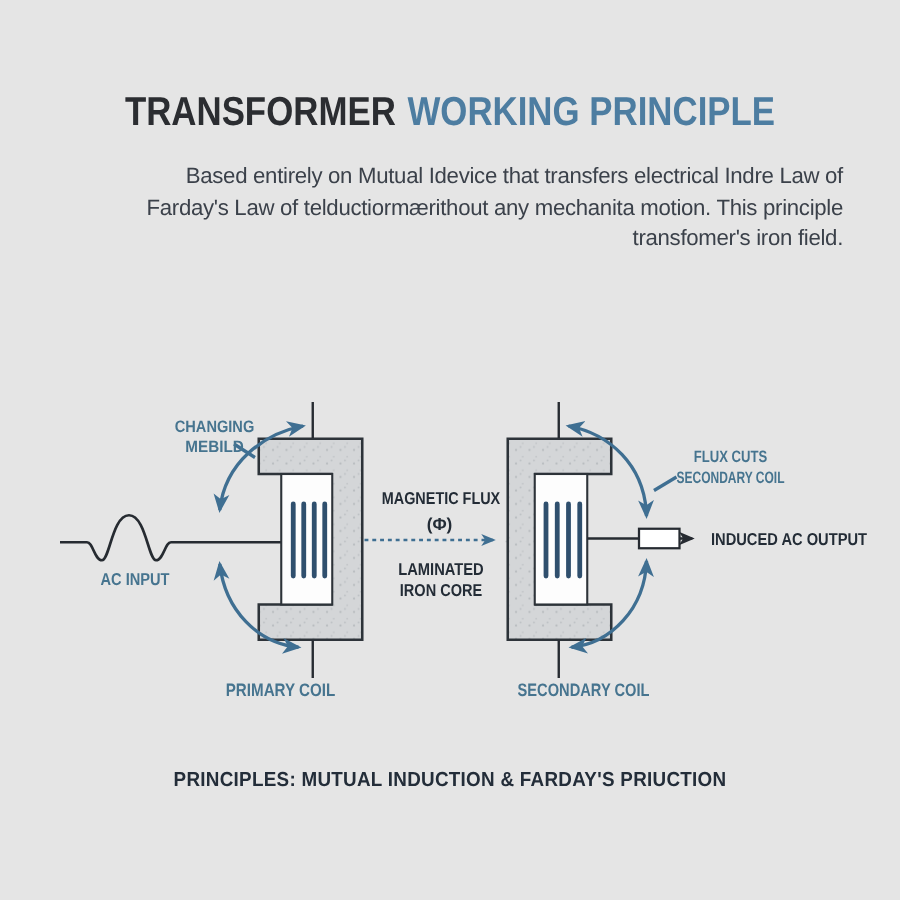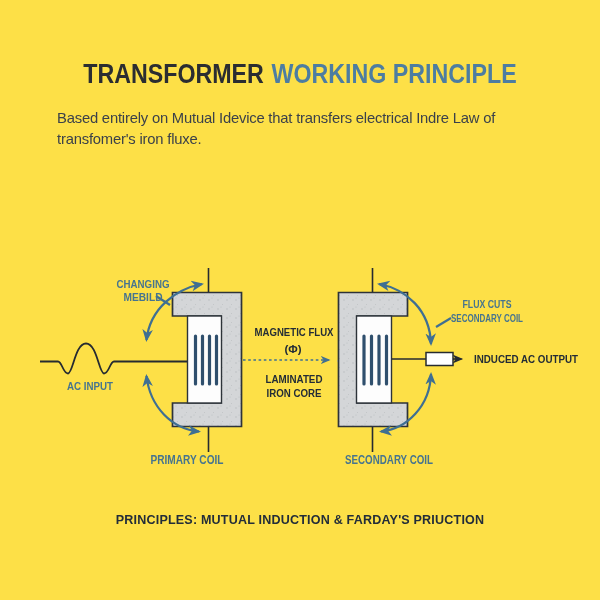--- a/index.html
+++ b/index.html
@@ -1,53 +1,54 @@
 <!DOCTYPE html>
 <html><head>
 <meta charset="utf-8">
 <style>
   html,body{margin:0;padding:0;}
   .canvas{
-    position:relative;width:600px;height:600px;background:#fde047;
+    position:relative;width:600px;height:600px;background:#e5e5e5;
     font-family:"Liberation Sans",sans-serif;overflow:hidden;
   }
   .title{
     position:absolute;top:59px;left:0;width:600px;text-align:center;
     font-size:27px;font-weight:bold;letter-spacing:0px;
     transform:scaleX(0.86);transform-origin:50% 50%;
     white-space:nowrap;
   }
   .title .t1{color:#2b2d31;margin-right:9px;}
   .title .t2{color:#4d7da1;}
   .para{
     position:absolute;top:108px;left:57px;width:505px;
     font-size:14.8px;line-height:20.7px;color:#3b414a;letter-spacing:-0.2px;
   }
-  .para div{white-space:nowrap;}
+  .para div{white-space:nowrap;text-align:right;}
   .diagram-svg{position:absolute;left:0;top:250px;}
   .caption{
     position:absolute;top:512px;left:0;width:600px;text-align:center;
     font-size:13.5px;font-weight:bold;color:#232d39;letter-spacing:0.2px;
     transform:scaleX(0.93);transform-origin:50% 50%;white-space:nowrap;
   }
   .lblB{font-family:"Liberation Sans",sans-serif;font-weight:bold;fill:#46748f;}
   .lblD{font-family:"Liberation Sans",sans-serif;font-weight:bold;fill:#232c36;}
 </style>
 </head>
 <body>
 
 <div class="canvas">
 
   <div class="title">
     <span class="t1">TRANSFORMER</span><span class="t2">WORKING PRINCIPLE</span>
   </div>
 
   <div class="para">
     <div>Based entirely on Mutual Idevice that transfers electrical Indre Law of</div>
-    <div>transfomer's iron fluxe.</div>
+    <div>Farday's Law of telductiormærithout any mechanita motion. This principle</div>
+    <div>transfomer's iron field.</div>
   </div>
 
   <svg class="diagram-svg" width="600" height="230" viewBox="0 250 600 230" xmlns="http://www.w3.org/2000/svg">
     <defs>
       <pattern id="speck" patternUnits="userSpaceOnUse" width="9" height="9">
         <rect width="9" height="9" fill="#d4d6d8"></rect>
         <circle cx="2" cy="3" r="0.7" fill="#b6babd"></circle>
         <circle cx="6.5" cy="7.5" r="0.55" fill="#c0c3c6"></circle>
         <circle cx="5" cy="1" r="0.6" fill="#bcc0c3"></circle>
       </pattern>

